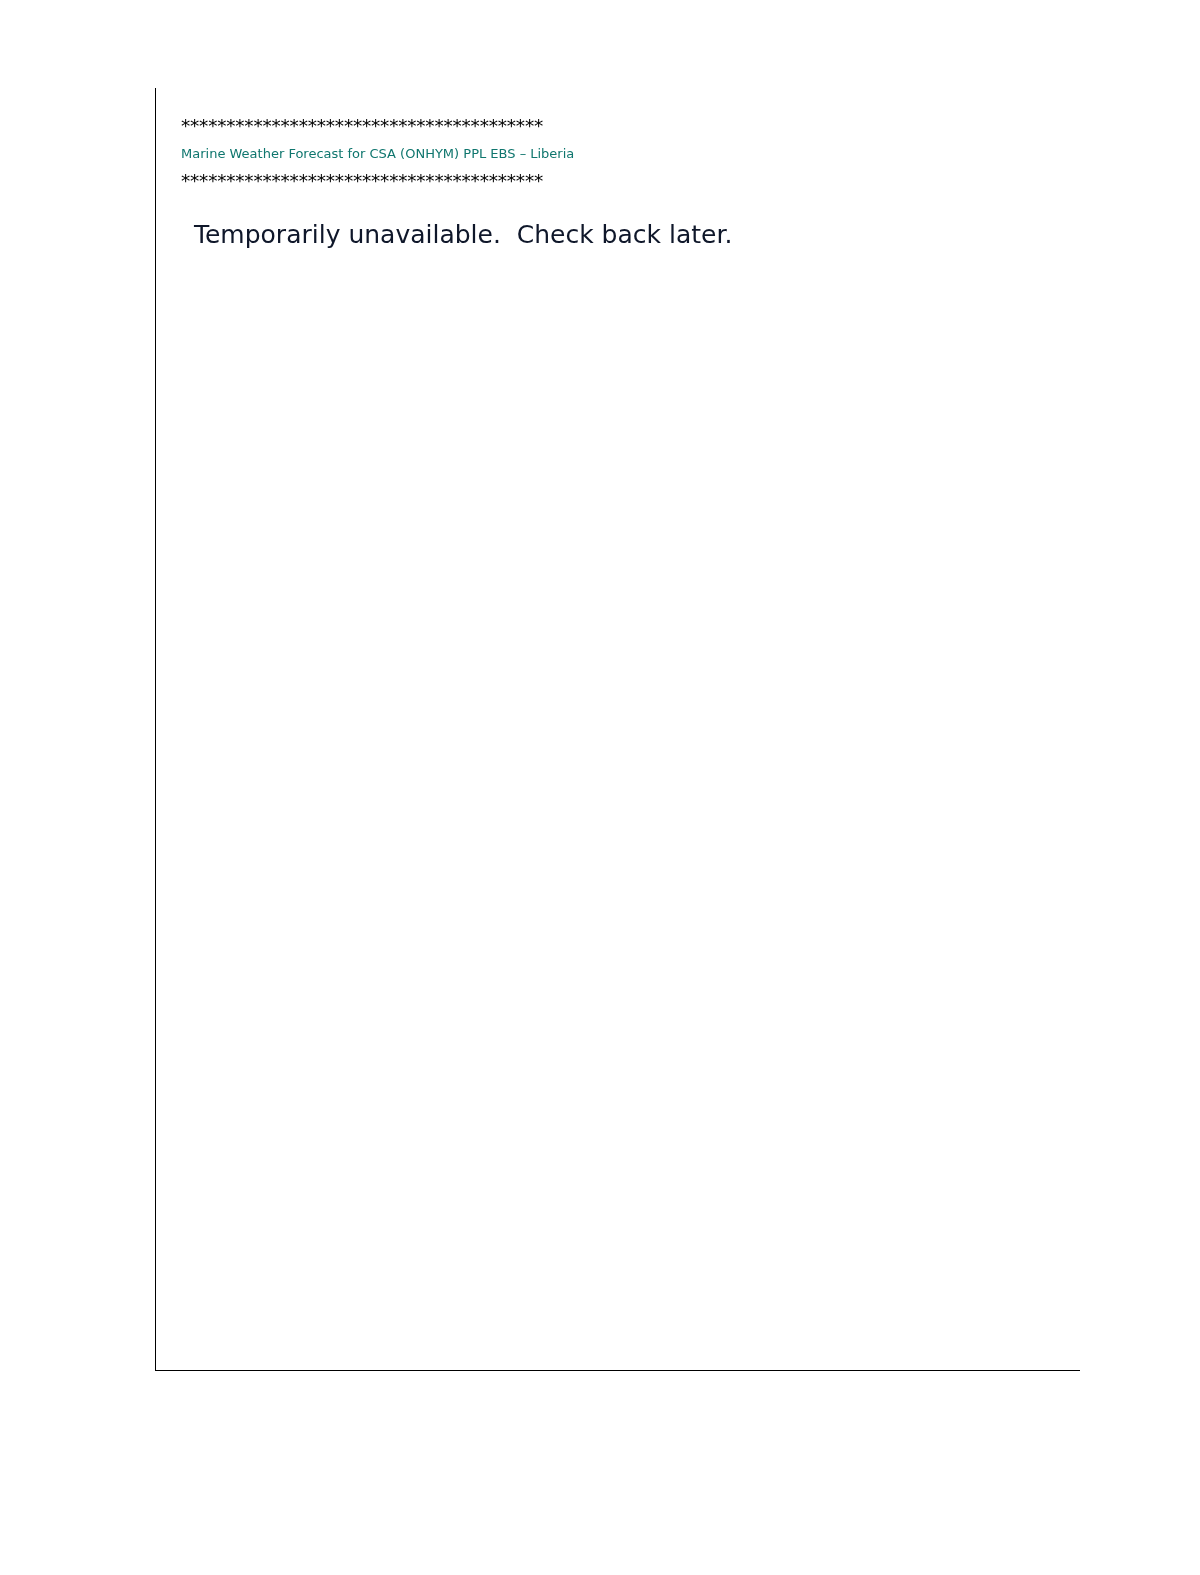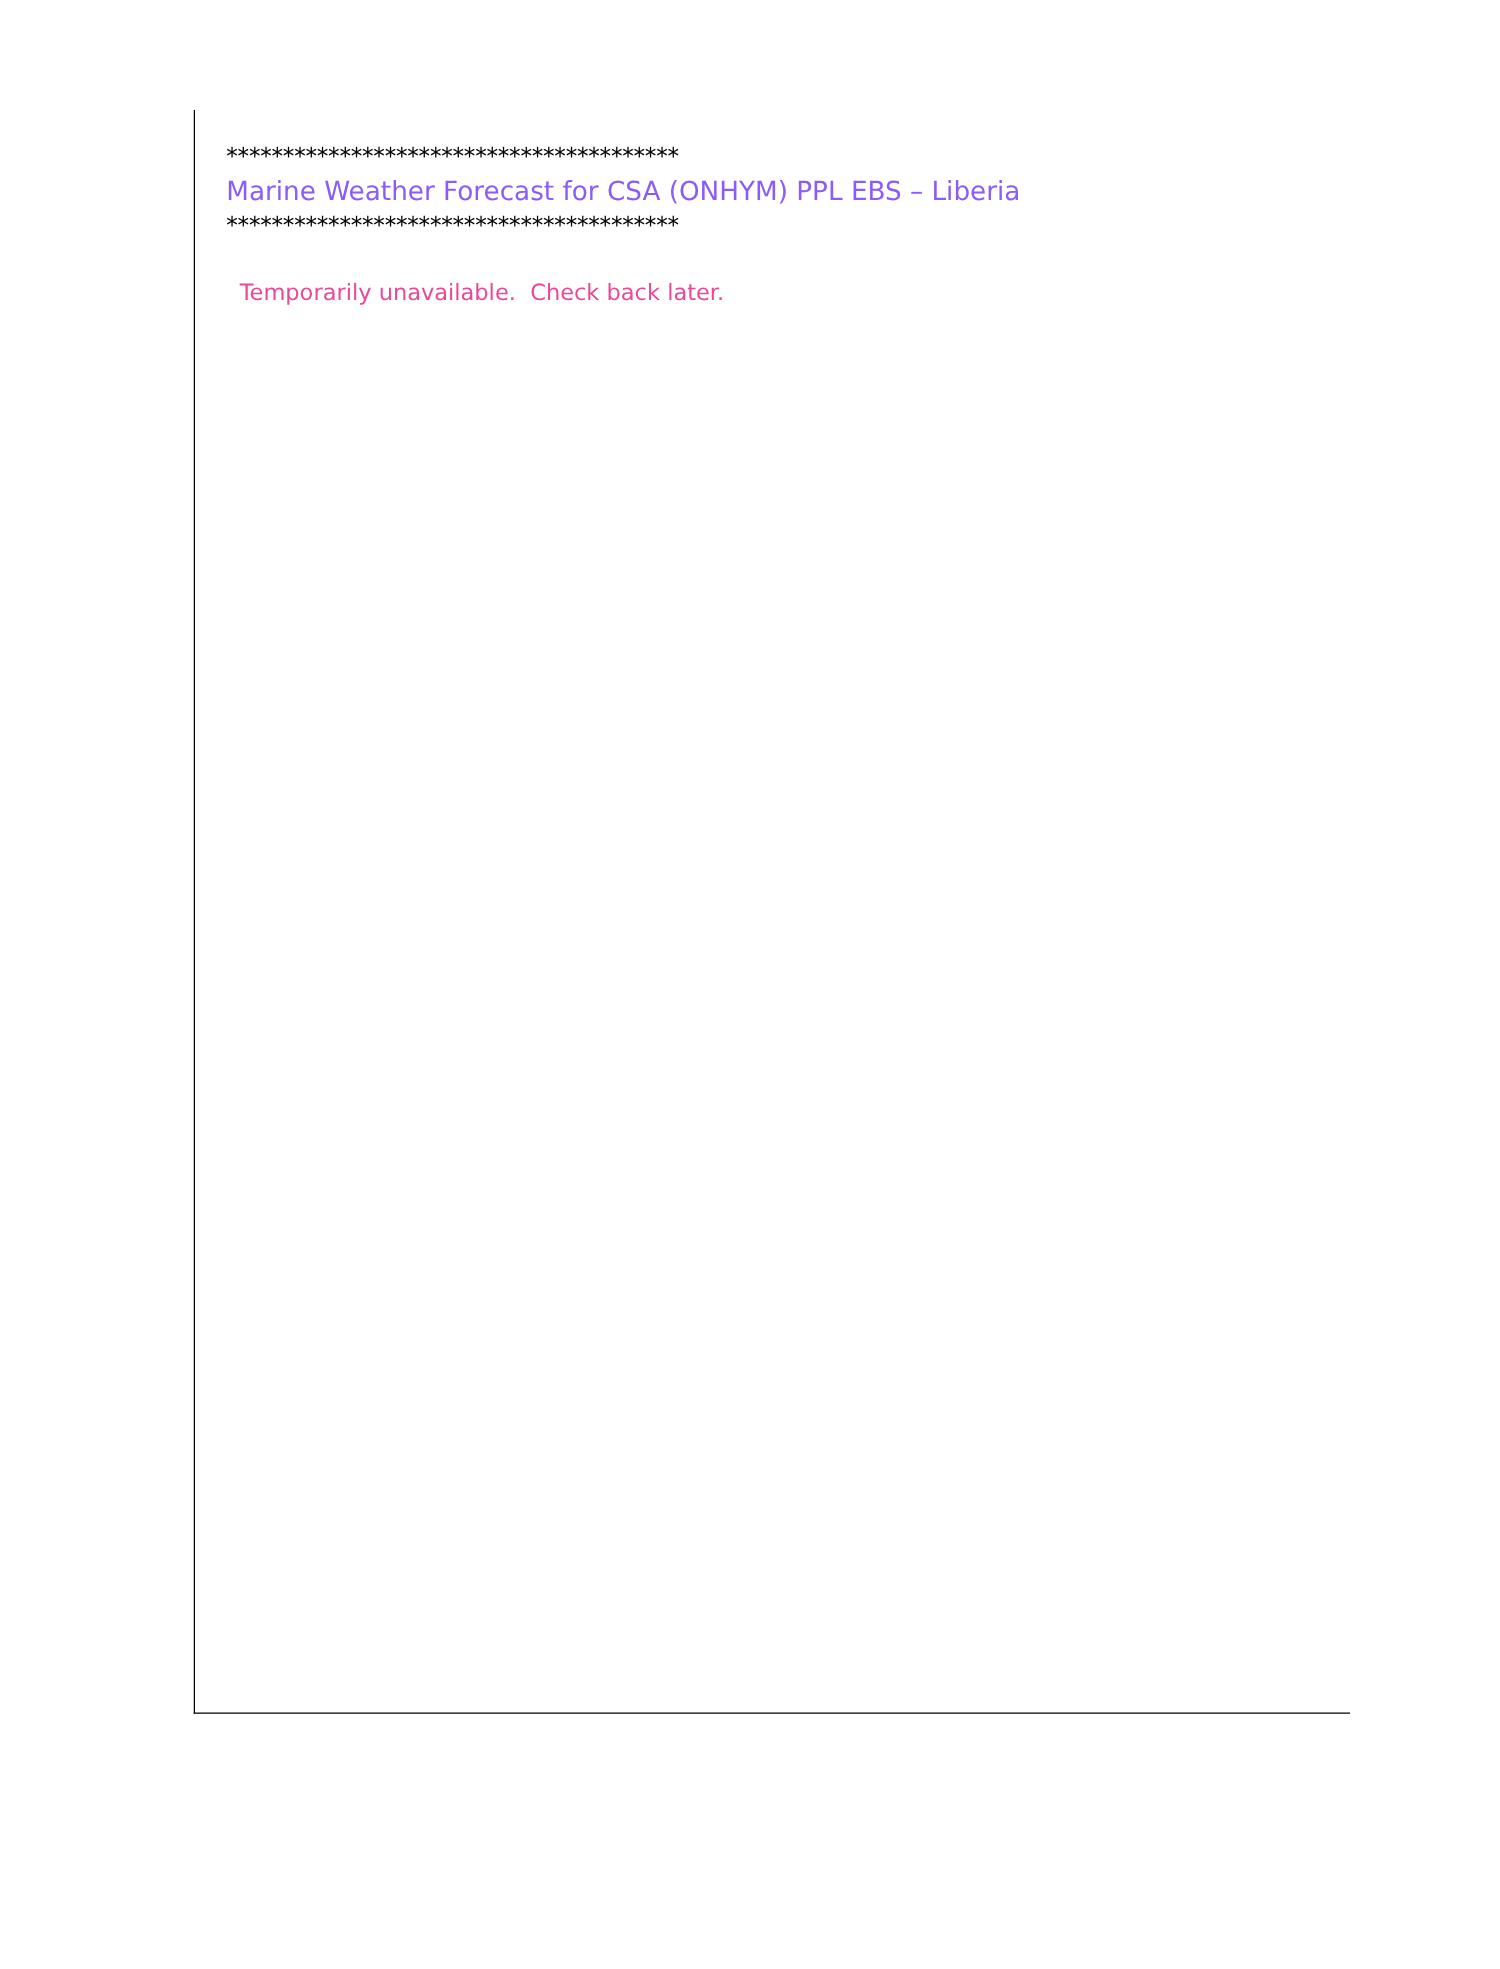--- a/index.html
+++ b/index.html
@@ -43,33 +43,33 @@
   .rule-line {
     font-family: "DejaVu Sans", sans-serif;
     font-size: 18.5px;
     line-height: 24px;
     letter-spacing: -0.2px;
     white-space: nowrap;
     color: #000000;
   }
   .title-line {
     font-family: "DejaVu Sans", sans-serif;
-    font-size: 21px;
+    font-size: 13px;
     line-height: 31px;
-    color: #8b5cf6;
+    color: #0f766e;
     white-space: nowrap;
   }
   .spacer {
     height: 28px;
   }
   .body-line {
     font-family: "DejaVu Sans", sans-serif;
-    font-size: 18px;
+    font-size: 25px;
     line-height: 28px;
-    color: #ec4899;
+    color: #0f172a;
     padding-left: 5px;
     white-space: pre;
   }
 </style>
 </head>
 <body>
 
 <div class="page">
   <div class="content-frame">
     <div class="text-block">

